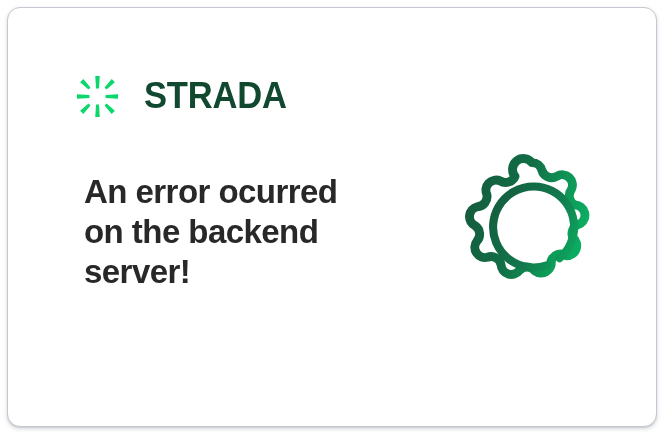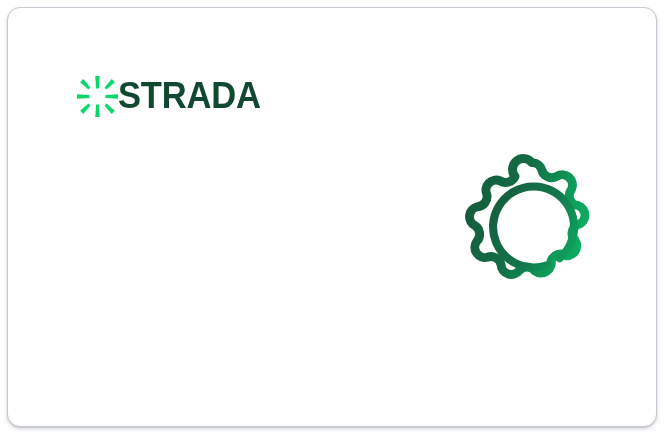--- a/index.html
+++ b/index.html
@@ -38,21 +38,21 @@
                 0 1px 1px rgba(40, 46, 66, 0.10);
   }
 
   
   .brand {
     position: absolute;
     left: 69px;
     top: 65px;
     display: flex;
     align-items: center;
-    gap: 0;
+    gap: 26px;
     height: 46px;
   }
   .brand-mark {
     width: 41px;
     height: 41px;
     display: block;
     flex: 0 0 auto;
   }
   .brand-word {
     font-size: 36px;
@@ -125,20 +125,21 @@
             <path d="M92.4 84.6 L84.6 92.4 L67.2 72.0 L72.0 67.2 Z"></path>
 
             <path d="M15.4 92.4 L7.6 84.6 L28.0 67.2 L32.8 72.0 Z"></path>
           </g>
         </g>
       </svg>
 
       <span class="brand-word">STRADA</span>
     </div>
 
+    <h1 class="headline">An error ocurred on the backend server!</h1>
 
     <div class="gear-wrap">
       <svg viewBox="0 0 200 200" aria-hidden="true">
         <defs>
           <linearGradient id="gearGrad" x1="0" y1="0.35" x2="1" y2="0.65">
             <stop offset="0%" stop-color="#145C3D"></stop>
             <stop offset="42%" stop-color="#136E47"></stop>
             <stop offset="72%" stop-color="#0E9455"></stop>
             <stop offset="100%" stop-color="#0CAE62"></stop>
           </linearGradient>

